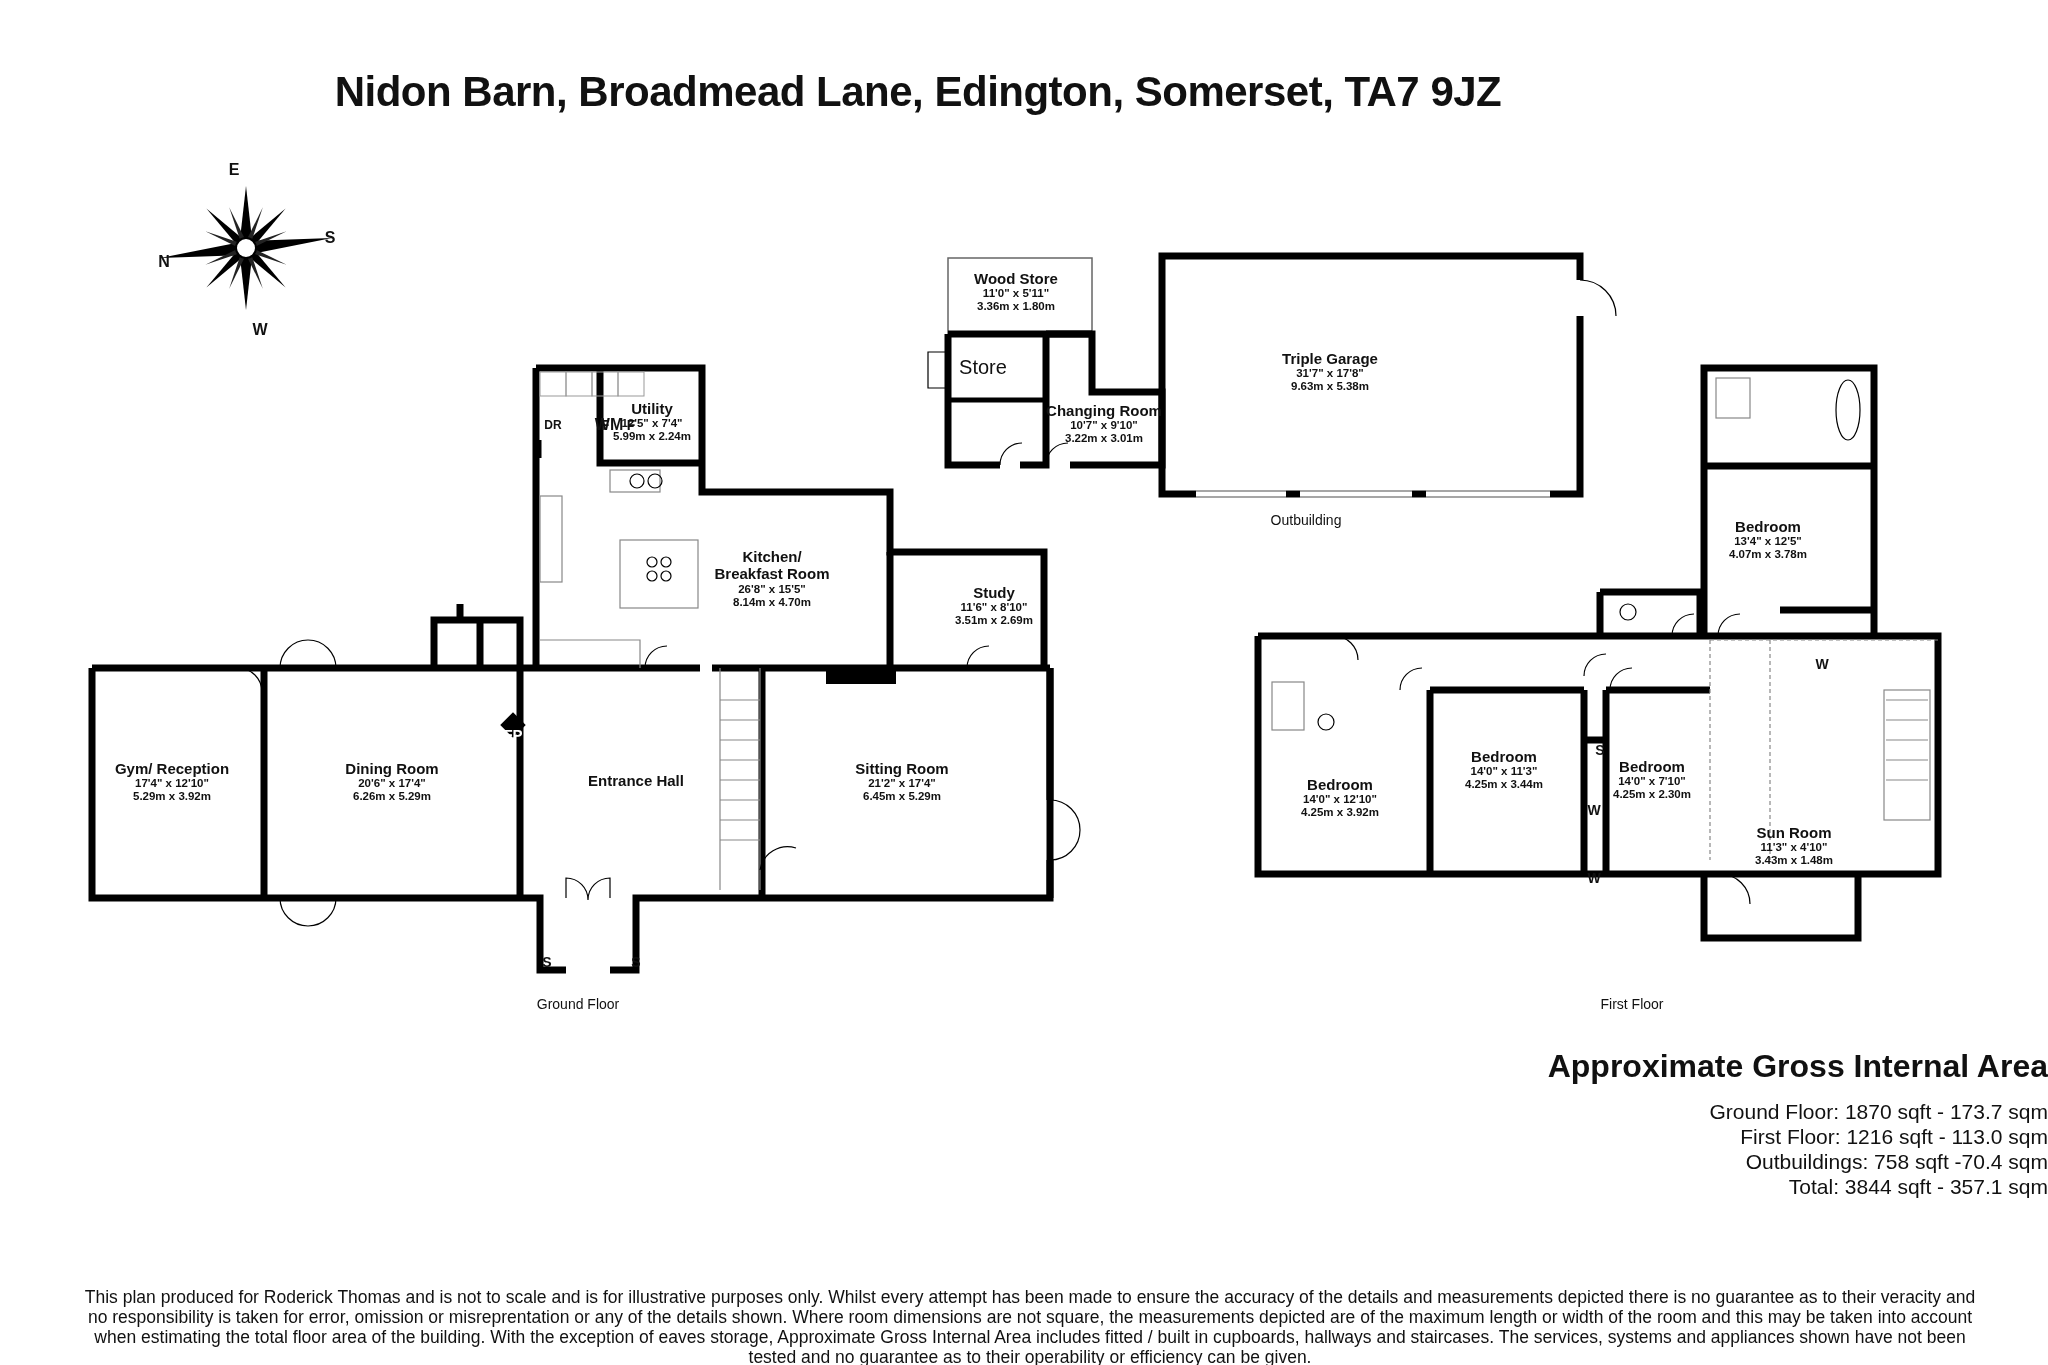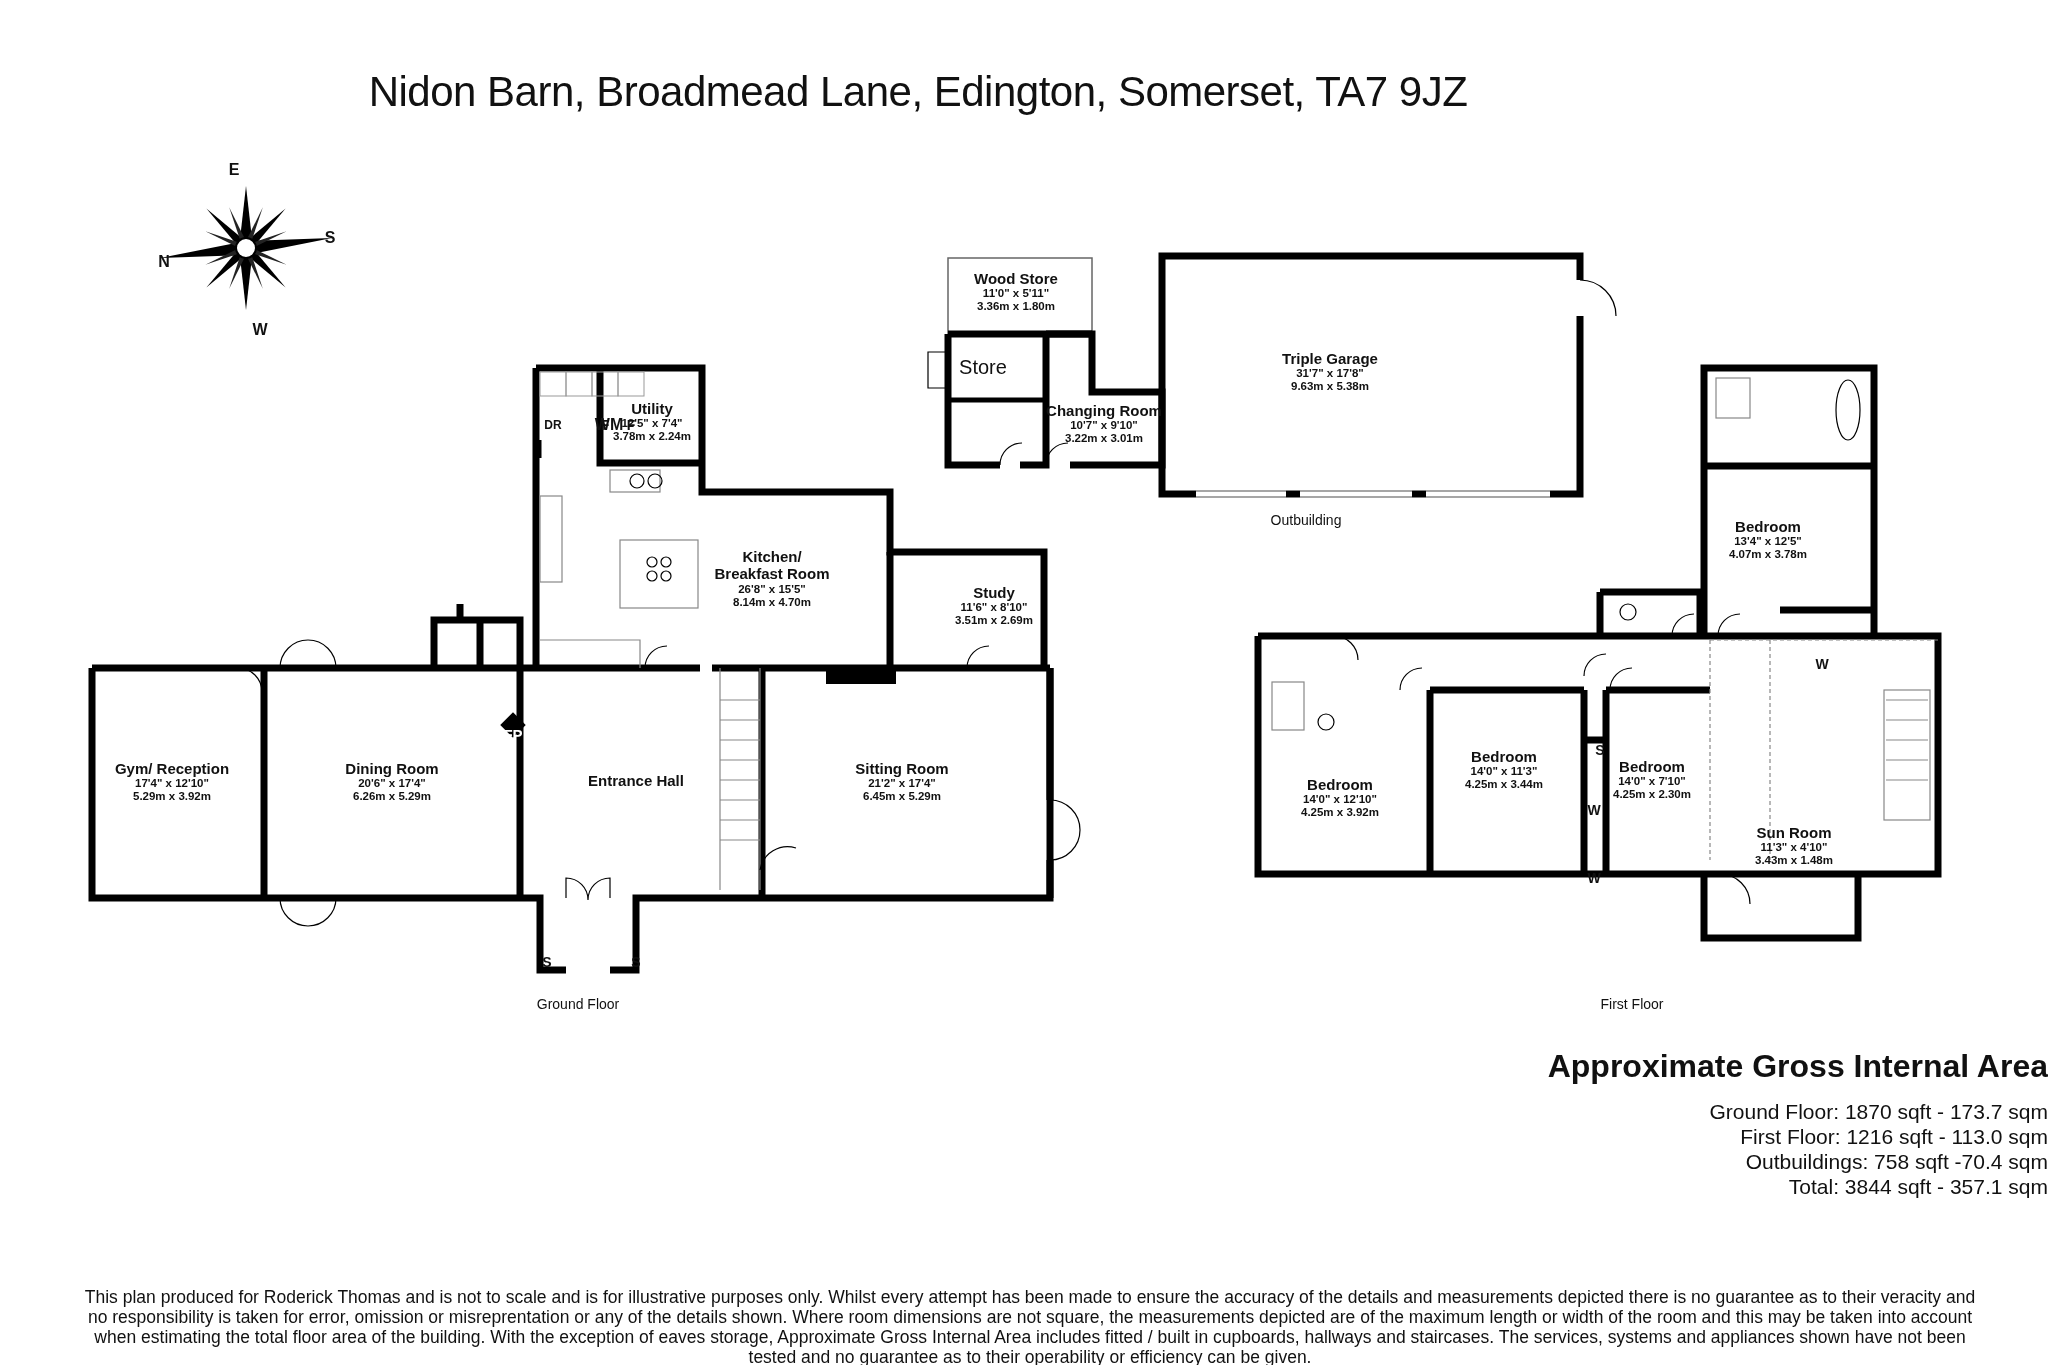--- a/index.html
+++ b/index.html
@@ -1,17 +1,17 @@
 <!DOCTYPE html>
 <html><head>
 <meta charset="utf-8">
 <style>
   html,body{margin:0;padding:0;background:#fff;}
   body{width:2048px;height:1365px;position:relative;overflow:hidden;font-family:"Liberation Sans",sans-serif;color:#111;}
-  .title{position:absolute;left:0;width:1836px;top:68px;text-align:center;font-size:42px;font-weight:normal;letter-spacing:-0.5px;}
+  .title{position:absolute;left:0;width:1836px;top:68px;text-align:center;font-size:42px;font-weight:bold;letter-spacing:-0.5px;}
   svg.plan{position:absolute;left:0;top:0;}
   .lbl{position:absolute;text-align:center;font-weight:bold;line-height:1.15;white-space:nowrap;transform:translateX(-50%);}
   .lbl .n{font-size:15px;}
   .lbl .d{font-size:11.5px;}
   .small{position:absolute;font-weight:bold;font-size:14px;transform:translate(-50%,-50%);margin-top:40px;}
   .floorlbl{position:absolute;font-size:14px;font-weight:normal;transform:translateX(-50%);}
   .compass-l{position:absolute;font-size:16px;font-weight:bold;transform:translate(-50%,-50%);}
   .area{position:absolute;left:0;width:2048px;top:1048px;text-align:right;}
   .area h2{margin:0;font-size:32px;font-weight:bold;margin-left:-70px;}
   .area .row{font-size:21px;line-height:25px;}
@@ -198,21 +198,21 @@
 <div class="lbl" style="left:1330px;top:350px">
   <div class="n">Triple Garage</div>
   <div class="d">31'7" x 17'8"</div>
   <div class="d">9.63m x 5.38m</div>
 </div>
 <div class="floorlbl" style="left:1306px;top:512px">Outbuilding</div>
 
 <div class="lbl" style="left:652px;top:400px">
   <div class="n">Utility</div>
   <div class="d">12'5" x 7'4"</div>
-  <div class="d">3.78m x 2.24m</div>
+  <div class="d">5.99m x 2.24m</div>
 </div>
 <div class="lbl" style="left:772px;top:548px">
   <div class="n">Kitchen/</div>
   <div class="n">Breakfast Room</div>
   <div class="d">26'8" x 15'5"</div>
   <div class="d">8.14m x 4.70m</div>
 </div>
 <div class="lbl" style="left:994px;top:584px">
   <div class="n">Study</div>
   <div class="d">11'6" x 8'10"</div>

